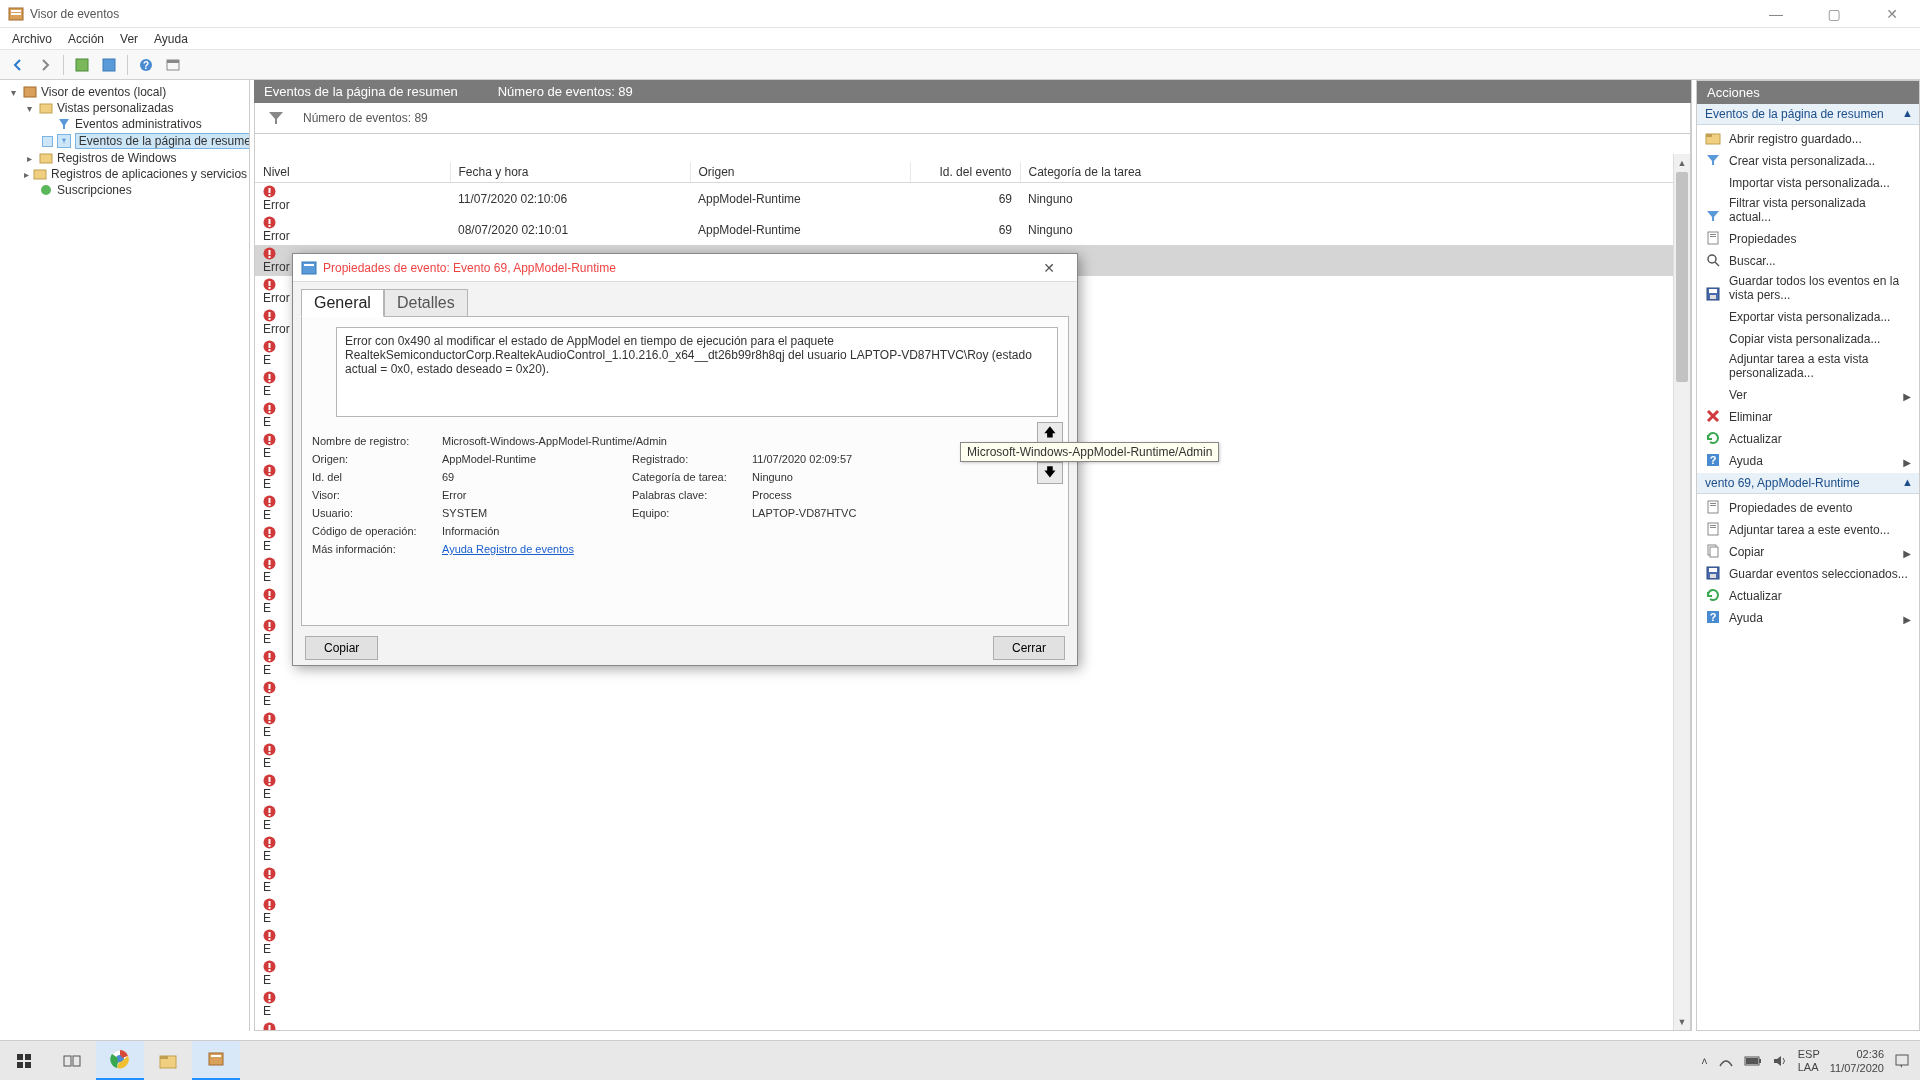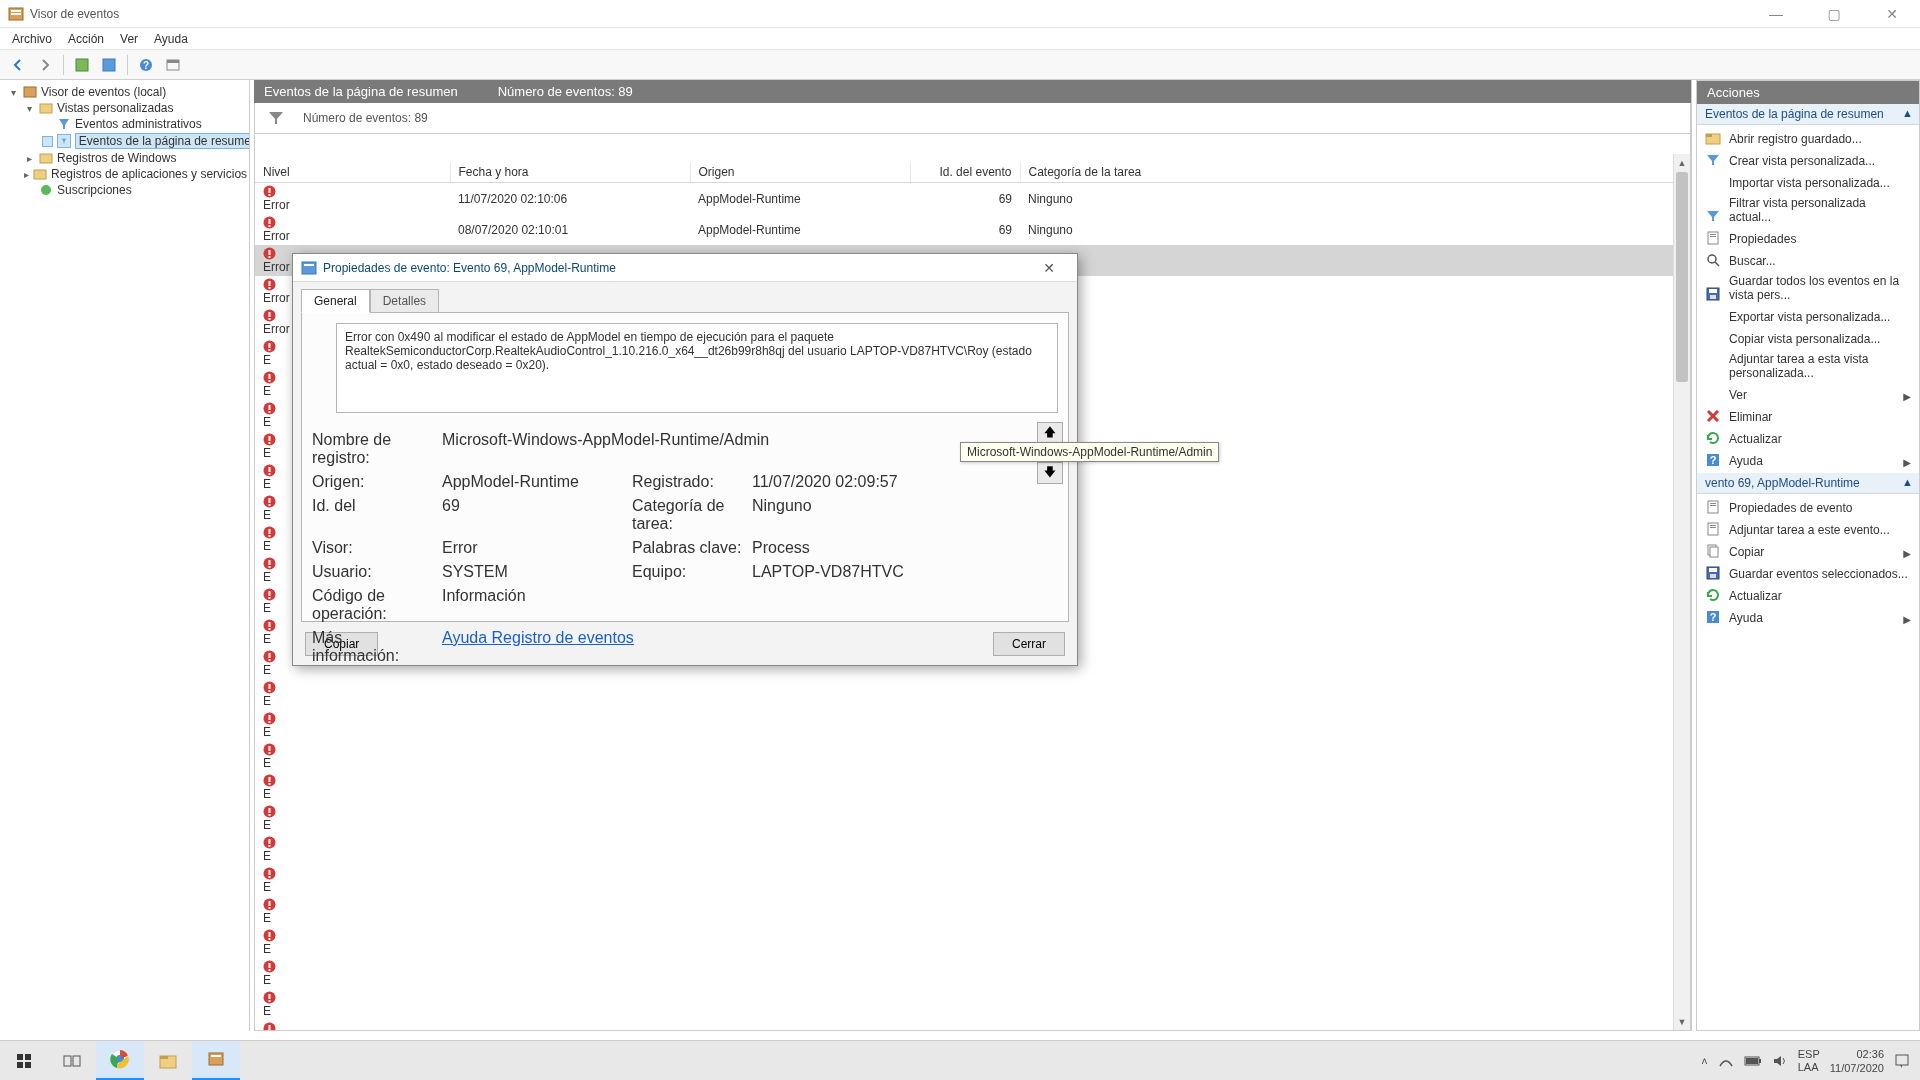--- a/index.html
+++ b/index.html
@@ -58,29 +58,29 @@
 .actions-section .collapse-arrow { position: absolute; right: 6px; top: 3px; color: #1b4e8a; font-size: 11px;}
 .actions-list { padding: 2px 0; }
 .actions-list .act { display: flex; align-items: flex-end; gap: 8px; padding: 3px 8px; font-size: 12px; color: #333; }
 .actions-list .act .act-icon { width: 16px; height: 16px; display: inline-flex; align-items: center; justify-content: center; }
 .actions-list .act .arrow-r { margin-left: auto; font-size: 10px; color: #555; }
 
 
 .dialog { position: absolute; left: 292px; top: 253px; width: 786px; height: 413px; background: #f3f3f3; border: 1px solid #888; box-shadow: 3px 3px 12px rgba(0,0,0,.35); z-index: 10; }
 .dlg-title { height: 28px; background: #fff; display: flex; align-items: center; padding: 0 8px; border-bottom: 1px solid #ddd;}
 .dlg-title .dlg-icon { width: 16px; height: 16px; margin-right: 6px; }
-.dlg-title .dlg-text { font-size: 12px; color: #0c4a6e; }
+.dlg-title .dlg-text { font-size: 12px; color: #ef4444; }
 .dlg-title .dlg-close { margin-left: auto; width: 40px; text-align: center; font-size: 14px; color: #555; }
 .dlg-body { padding: 6px 8px 10px 8px; }
 .tabs { display: flex; position: relative; top: 1px; }
-.tab { padding: 4px 12px; font-size: 12px; border: 1px solid #b5b5b5; background: #eaeaea; color: #555; border-bottom: none; }
+.tab { padding: 4px 12px; font-size: 16px; border: 1px solid #b5b5b5; background: #eaeaea; color: #555; border-bottom: none; }
 .tab.active { background: #fff; color: #222; border-bottom: 1px solid #fff; position: relative; z-index: 2; }
 .tab-panel { border: 1px solid #b5b5b5; background: #fcfcfc; padding: 10px; }
 .msg-box { border: 1px solid #b5b5b5; background: #fff; padding: 6px 8px; height: 90px; font-size: 12px; color: #333; overflow: hidden; margin-left: 24px; }
-.fields { display: grid; grid-template-columns: 120px 180px 110px 170px; row-gap: 6px; column-gap: 10px; margin-top: 18px; font-size: 16px; color: #333; }
+.fields { display: grid; grid-template-columns: 120px 180px 110px 170px; row-gap: 6px; column-gap: 10px; margin-top: 18px; font-size: 11px; color: #333; }
 .fields .lbl { color: #333; }
 .fields .val { color: #333; }
 .fields .full { grid-column: 2 / span 3; }
 .fields a { color: #1a5fce; text-decoration: underline; }
 .nav-arrows { position: absolute; right: 14px; top: 168px; display: flex; flex-direction: column; gap: 18px; }
 .nav-arrows .nv { width: 26px; height: 22px; border: 1px solid #aaa; background: #eaeaea; display: flex; align-items: center; justify-content: center; font-size: 12px; }
 .dlg-buttons { display: flex; justify-content: space-between; margin-top: 10px; padding: 0 4px;}
 .dlg-buttons button { padding: 4px 18px; font-size: 12px; border: 1px solid #adadad; background: #e1e1e1; }
 
 

